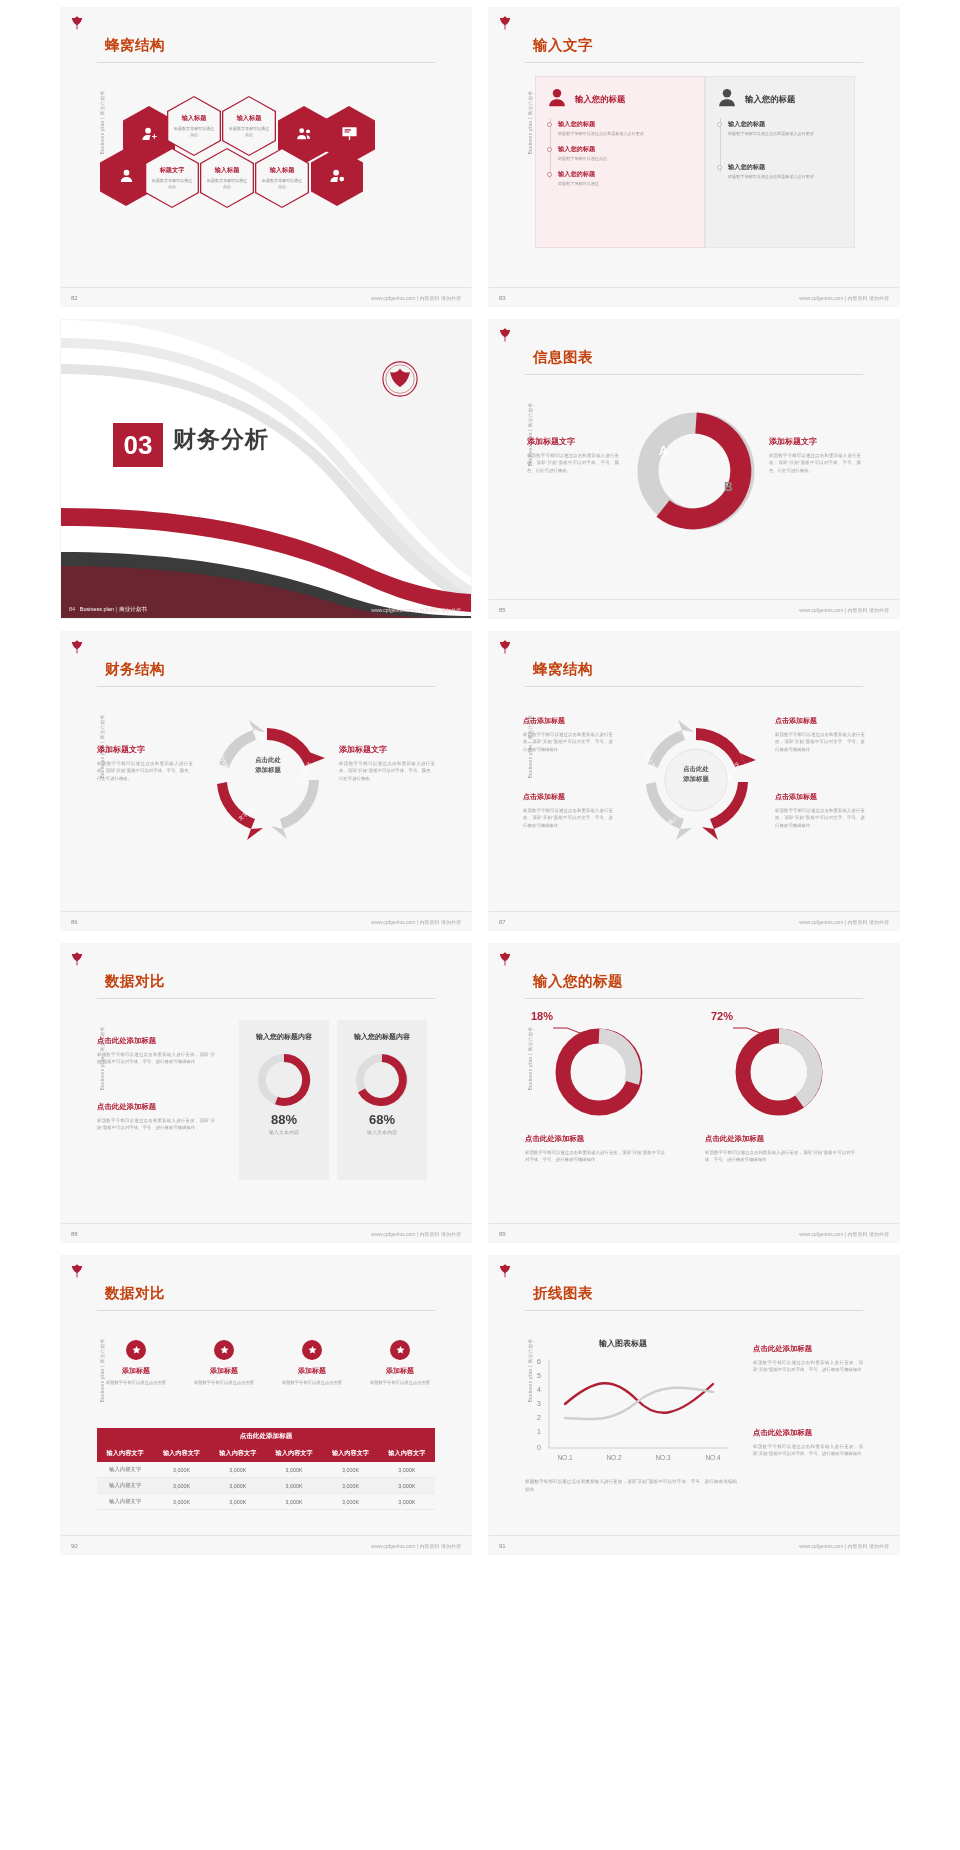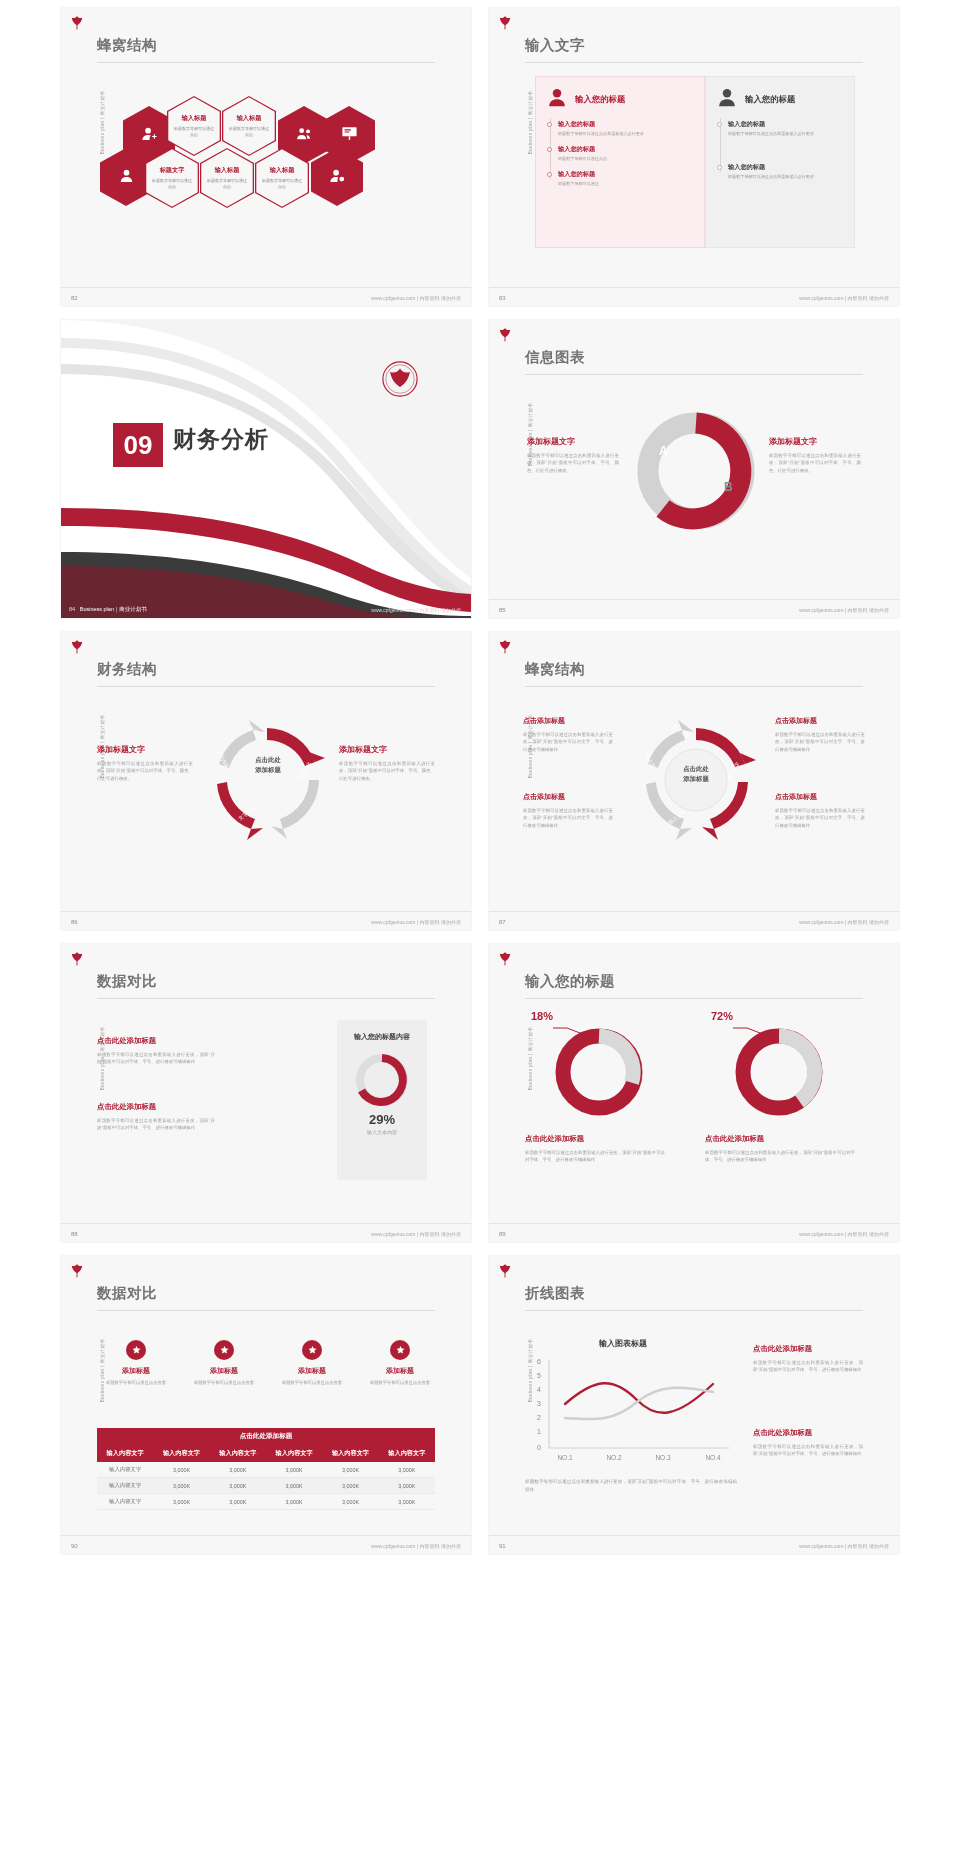--- a/index.html
+++ b/index.html
@@ -54,22 +54,22 @@
   .page-num {
     position: absolute; left: 10px; bottom: 5px;
     font-size: 6px; color: #8d8d8d;
   }
   .footer-right {
     position: absolute; right: 10px; bottom: 5px;
     font-size: 5px; color: #a8a8a8;
   }
 
   .slide-title {
-    position: absolute; left: 36px; top: 28px;
-    font-size: 14.5px; font-weight: bold; color: #737373;
+    position: absolute; left: 44px; top: 28px;
+    font-size: 14.5px; font-weight: bold; color: #c2410c;
     letter-spacing: .5px;
   }
   .title-rule {
     position: absolute; left: 36px; top: 54px; right: 36px;
     height: 1px; background: #dcdcdc;
   }
 
   .red { color: #b01e35; }
 
   
@@ -359,21 +359,21 @@
       <path d="M0 206 C130 206 226 228 300 262 C342 282 378 290 410 292 L410 274 C374 272 338 262 300 244 C224 208 128 188 0 188 Z" fill="#b01e35"></path>
       <path d="M0 246 C120 246 208 262 276 284 C322 298 366 298 410 298 L0 298 Z" fill="#8f1628" opacity="0.55"></path>
     </svg>
     <div class="cover-badge">
       <svg viewBox="0 0 40 40">
           <circle cx="20" cy="20" r="18" fill="none" stroke="#b01e35" stroke-width="1.2"></circle>
           <circle cx="20" cy="20" r="15" fill="none" stroke="#b01e35" stroke-width=".5"></circle>
           <path d="M20 9c2.2 4.5 7 4.8 10.5 3.6C29 20 25.5 25 20 28.5 14.5 25 11 20 9.5 12.6 13 13.8 17.8 13.5 20 9z" fill="#b01e35"></path>
         </svg>
     </div>
-    <div class="cover-num">09</div>
+    <div class="cover-num">03</div>
     <div class="cover-title">财务分析</div>
     <div class="cover-foot">
       <span>84</span>
       &nbsp;&nbsp;<b>Business plan｜商业计划书</b>
     </div>
     <div class="footer-right" style="color:#e9cdd2">www.cpfgenius.com | 内部资料 请勿外传</div>
   </div>
 
   <div class="slide">
     <div class="logo-mark">
@@ -517,27 +517,36 @@
 
     <div style="position:absolute; left:36px; top:92px; width:118px;">
       <div class="blk-title" style="font-size:7.4px">点击此处添加标题</div>
       <div class="blk-body">标题数字等都可以通过点击和重新输入进行更改，顶部"开始"面板中可以对字体、字号、进行修改等编辑操作</div>
     </div>
     <div style="position:absolute; left:36px; top:158px; width:118px;">
       <div class="blk-title" style="font-size:7.4px">点击此处添加标题</div>
       <div class="blk-body">标题数字等都可以通过点击和重新输入进行更改，顶部"开始"面板中可以对字体、字号、进行修改等编辑操作</div>
     </div>
 
+    <div class="card" style="left:178px; top:76px; width:90px; height:160px;">
+      <div class="card-h">输入您的标题内容</div>
+      <svg style="display:block; margin:10px auto 4px;" width="56" height="56" viewBox="0 0 56 56">
+        <circle cx="28" cy="28" r="22" fill="none" stroke="#dddddd" stroke-width="8"></circle>
+        <path d="M28 6 A22 22 0 1 1 20.4 48.6" fill="none" stroke="#b01e35" stroke-width="8"></path>
+      </svg>
+      <div class="card-pct">88%</div>
+      <div class="card-sub">输入文本内容</div>
+    </div>
     <div class="card" style="left:276px; top:76px; width:90px; height:160px;">
       <div class="card-h">输入您的标题内容</div>
       <svg style="display:block; margin:10px auto 4px;" width="56" height="56" viewBox="0 0 56 56">
         <circle cx="28" cy="28" r="22" fill="none" stroke="#dddddd" stroke-width="8"></circle>
         <path d="M28 6 A22 22 0 1 1 7.5 38.5" fill="none" stroke="#b01e35" stroke-width="8"></path>
       </svg>
-      <div class="card-pct">29%</div>
+      <div class="card-pct">68%</div>
       <div class="card-sub">输入文本内容</div>
     </div>
 
     <div class="footer-rule"></div>
     <div class="page-num">88</div>
     <div class="footer-right">www.cpfgenius.com | 内部资料 请勿外传</div>
   </div>
 
   <div class="slide">
     <div class="logo-mark">

